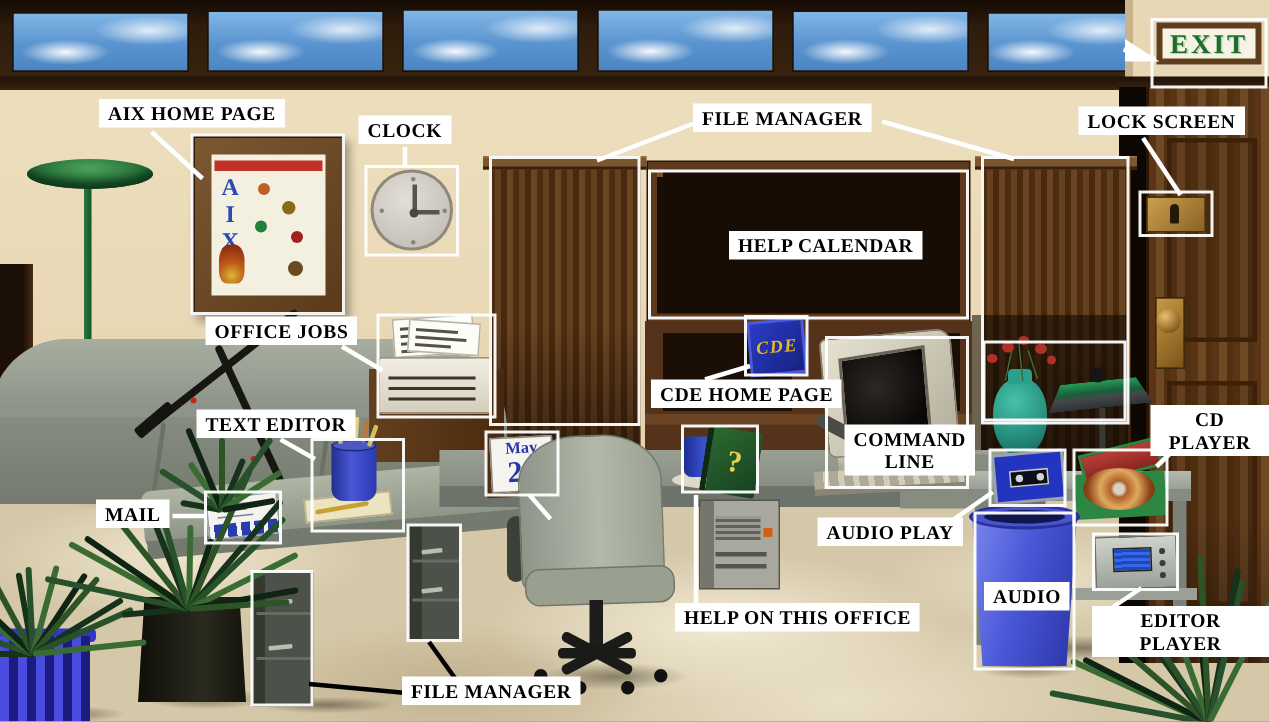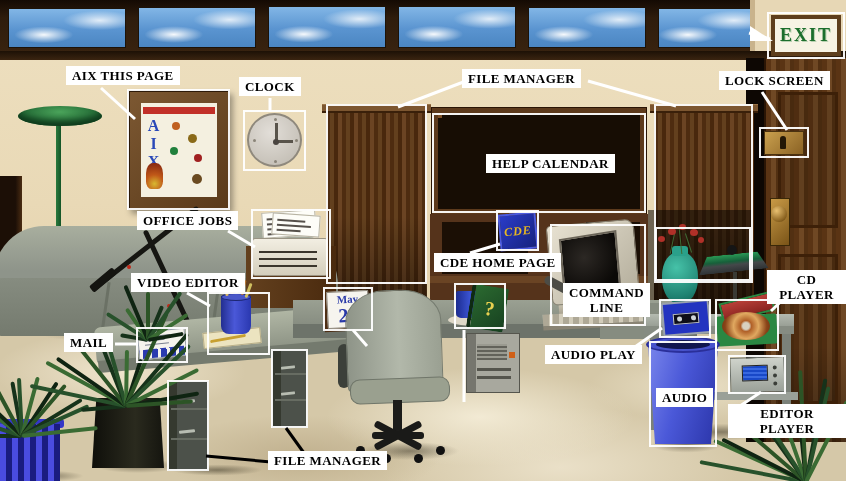--- a/index.html
+++ b/index.html
@@ -34,21 +34,21 @@
     background:linear-gradient(rgba(0,0,0,0) 75%,rgba(0,0,0,.35)),
     repeating-linear-gradient(90deg,#5a3414 0 5px,#6f4824 5px 10px,#523012 10px 14px);
     border-left:2px solid #2a1505;}
   .door-panel{border:3px solid #3d2008;background:rgba(0,0,0,.12);}
   #lock-plate{left:764px;top:131px;width:40px;height:24px;background:linear-gradient(135deg,#caa04e,#8a6224);border:1px solid #4a3210;}
   #keyhole{left:780px;top:136px;width:6px;height:13px;background:#241806;border-radius:3px 3px 1px 1px;}
   #handle-plate{left:770px;top:198px;width:20px;height:48px;background:linear-gradient(135deg,#c89a46,#7a5418);border:1px solid #3a2808;}
   #door-knob{left:771px;top:206px;width:16px;height:16px;border-radius:50%;background:radial-gradient(circle at 35% 30%,#e8c070,#8a6220 70%,#4a3208);}
 
   
-  #exit-sign{left:771px;top:15px;width:70px;height:41px;background:#f7f3e4;border:4px solid #5e3e1c;
+  #exit-sign{left:771px;top:15px;width:70px;height:28px;background:#f7f3e4;border:4px solid #5e3e1c;
     display:flex;align-items:center;justify-content:center;}
   #exit-sign span{position:static;font-weight:bold;font-size:18px;letter-spacing:2px;color:#1c6e2c;
     text-shadow:1px 1px 0 #b8d0b0;}
 
   
   #poster{left:128px;top:90px;width:102px;height:120px;background:linear-gradient(135deg,#7c5832,#5a3a1a);
     border:2px solid #2e1a08;box-shadow:3px 4px 6px rgba(0,0,0,.35);}
   #poster-inner{left:11px;top:11px;width:76px;height:94px;background:#f4f0e0;}
   #poster-banner{left:13px;top:15px;width:72px;height:7px;background:#c23028;}
   #poster-title{left:15px;top:25px;height:62px;writing-mode:vertical-rl;text-orientation:upright;
@@ -567,30 +567,31 @@
       <line x1="353" y1="330" x2="367" y2="346" stroke="#ffffff" stroke-width="3"></line>
       <line x1="632" y1="349" x2="662" y2="328" stroke="#ffffff" stroke-width="3"></line>
       <line x1="464" y1="402" x2="464" y2="330" stroke="#ffffff" stroke-width="3"></line>
       <line x1="793" y1="290" x2="771" y2="311" stroke="#ffffff" stroke-width="3"></line>
       <line x1="737" y1="408" x2="761" y2="392" stroke="#ffffff" stroke-width="3"></line>
       <line x1="271" y1="462" x2="206" y2="456" stroke="#000000" stroke-width="3"></line>
       <line x1="286" y1="428" x2="304" y2="453" stroke="#000000" stroke-width="3"></line>
       <polygon points="750,26 750,41 773,41" fill="#ffffff"></polygon>
     </svg>
   <div id="label-layer" style="left:0;top:0;width:846px;height:481px;">
-      <div class="label" style="left: 66px; top: 66px;">AIX THIS PAGE</div>
+      <div class="label" style="left: 66px; top: 66px;">AIX HOME PAGE</div>
       <div class="label" style="left: 239px; top: 77px;">CLOCK</div>
       <div class="label" style="left: 462px; top: 69px;">FILE MANAGER</div>
       <div class="label" style="left: 719px; top: 71px;">LOCK SCREEN</div>
       <div class="label" style="left: 486px; top: 154px;">HELP CALENDAR</div>
       <div class="label" style="left: 137px; top: 211px;">OFFICE JOBS</div>
       <div class="label" style="left: 434px; top: 253px;">CDE HOME PAGE</div>
-      <div class="label" style="left: 131px; top: 273px;">VIDEO EDITOR</div>
+      <div class="label" style="left: 131px; top: 273px;">TEXT EDITOR</div>
       <div class="label" style="left: 563px; top: 283px;">COMMAND
 LINE</div>
       <div class="label" style="left: 64px; top: 333px;">MAIL</div>
       <div class="label" style="left: 545px; top: 345px;">AUDIO PLAY</div>
+      <div class="label" style="left: 450px; top: 402px;">HELP ON THIS OFFICE</div>
       <div class="label" style="left: 656px; top: 388px;">AUDIO</div>
       <div class="label" style="left: 767px; top: 270px;">CD PLAYER</div>
       <div class="label" style="left: 728px; top: 404px;">EDITOR PLAYER</div>
       <div class="label" style="left: 268px; top: 451px;">FILE MANAGER</div>
     </div>
 </div>
 
 </body></html>

